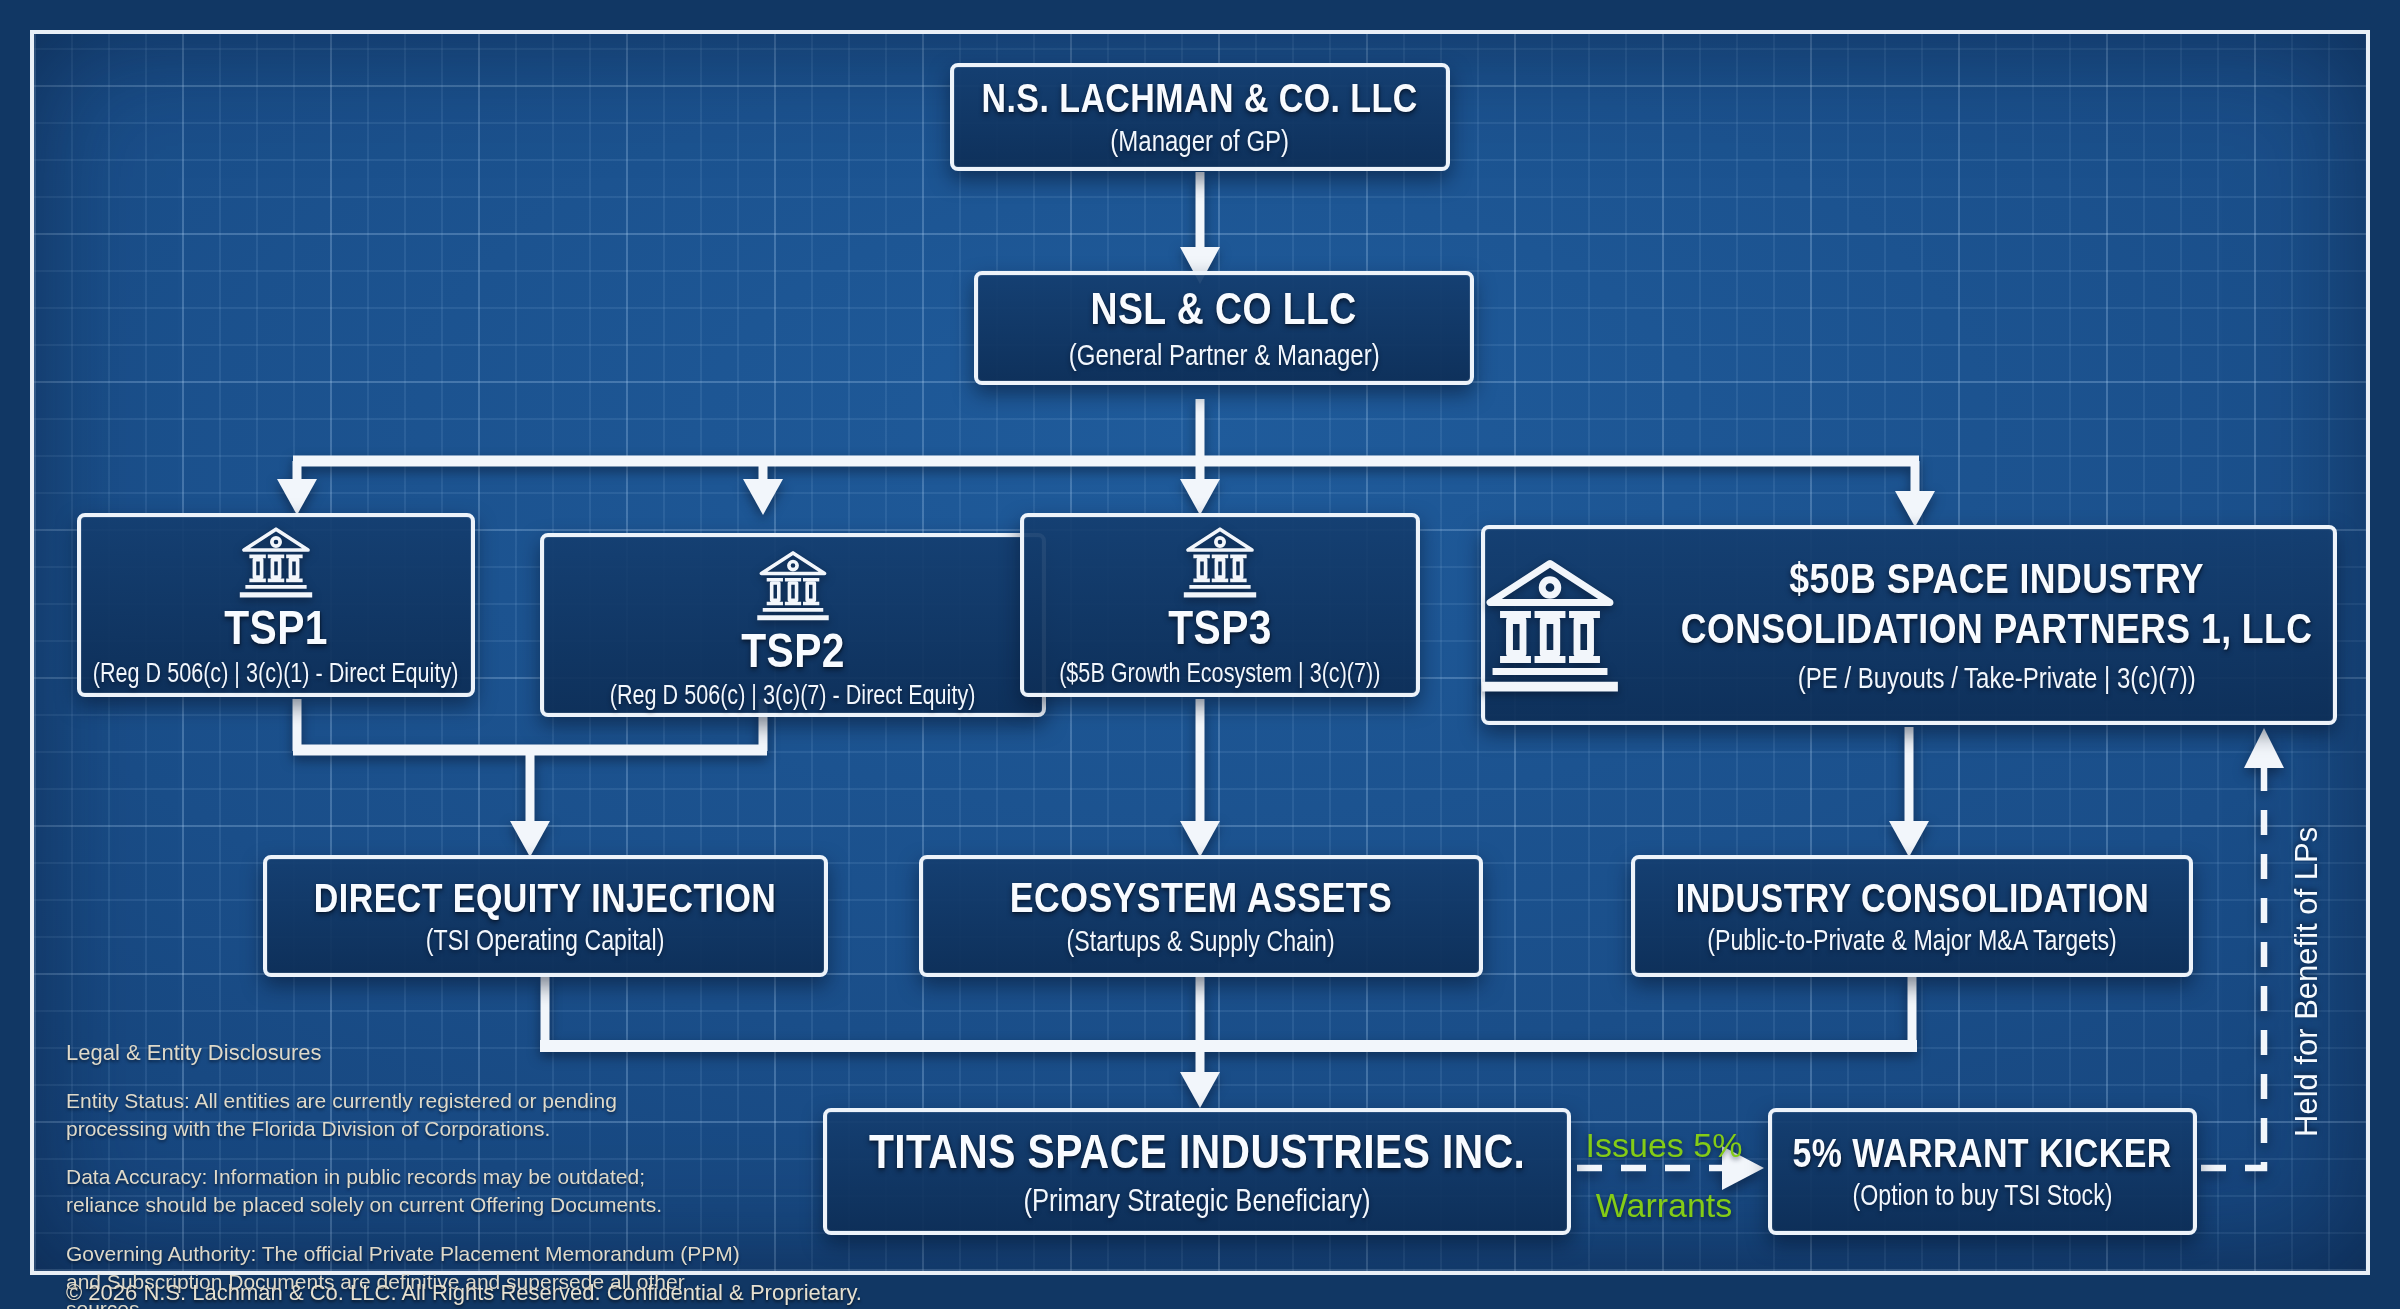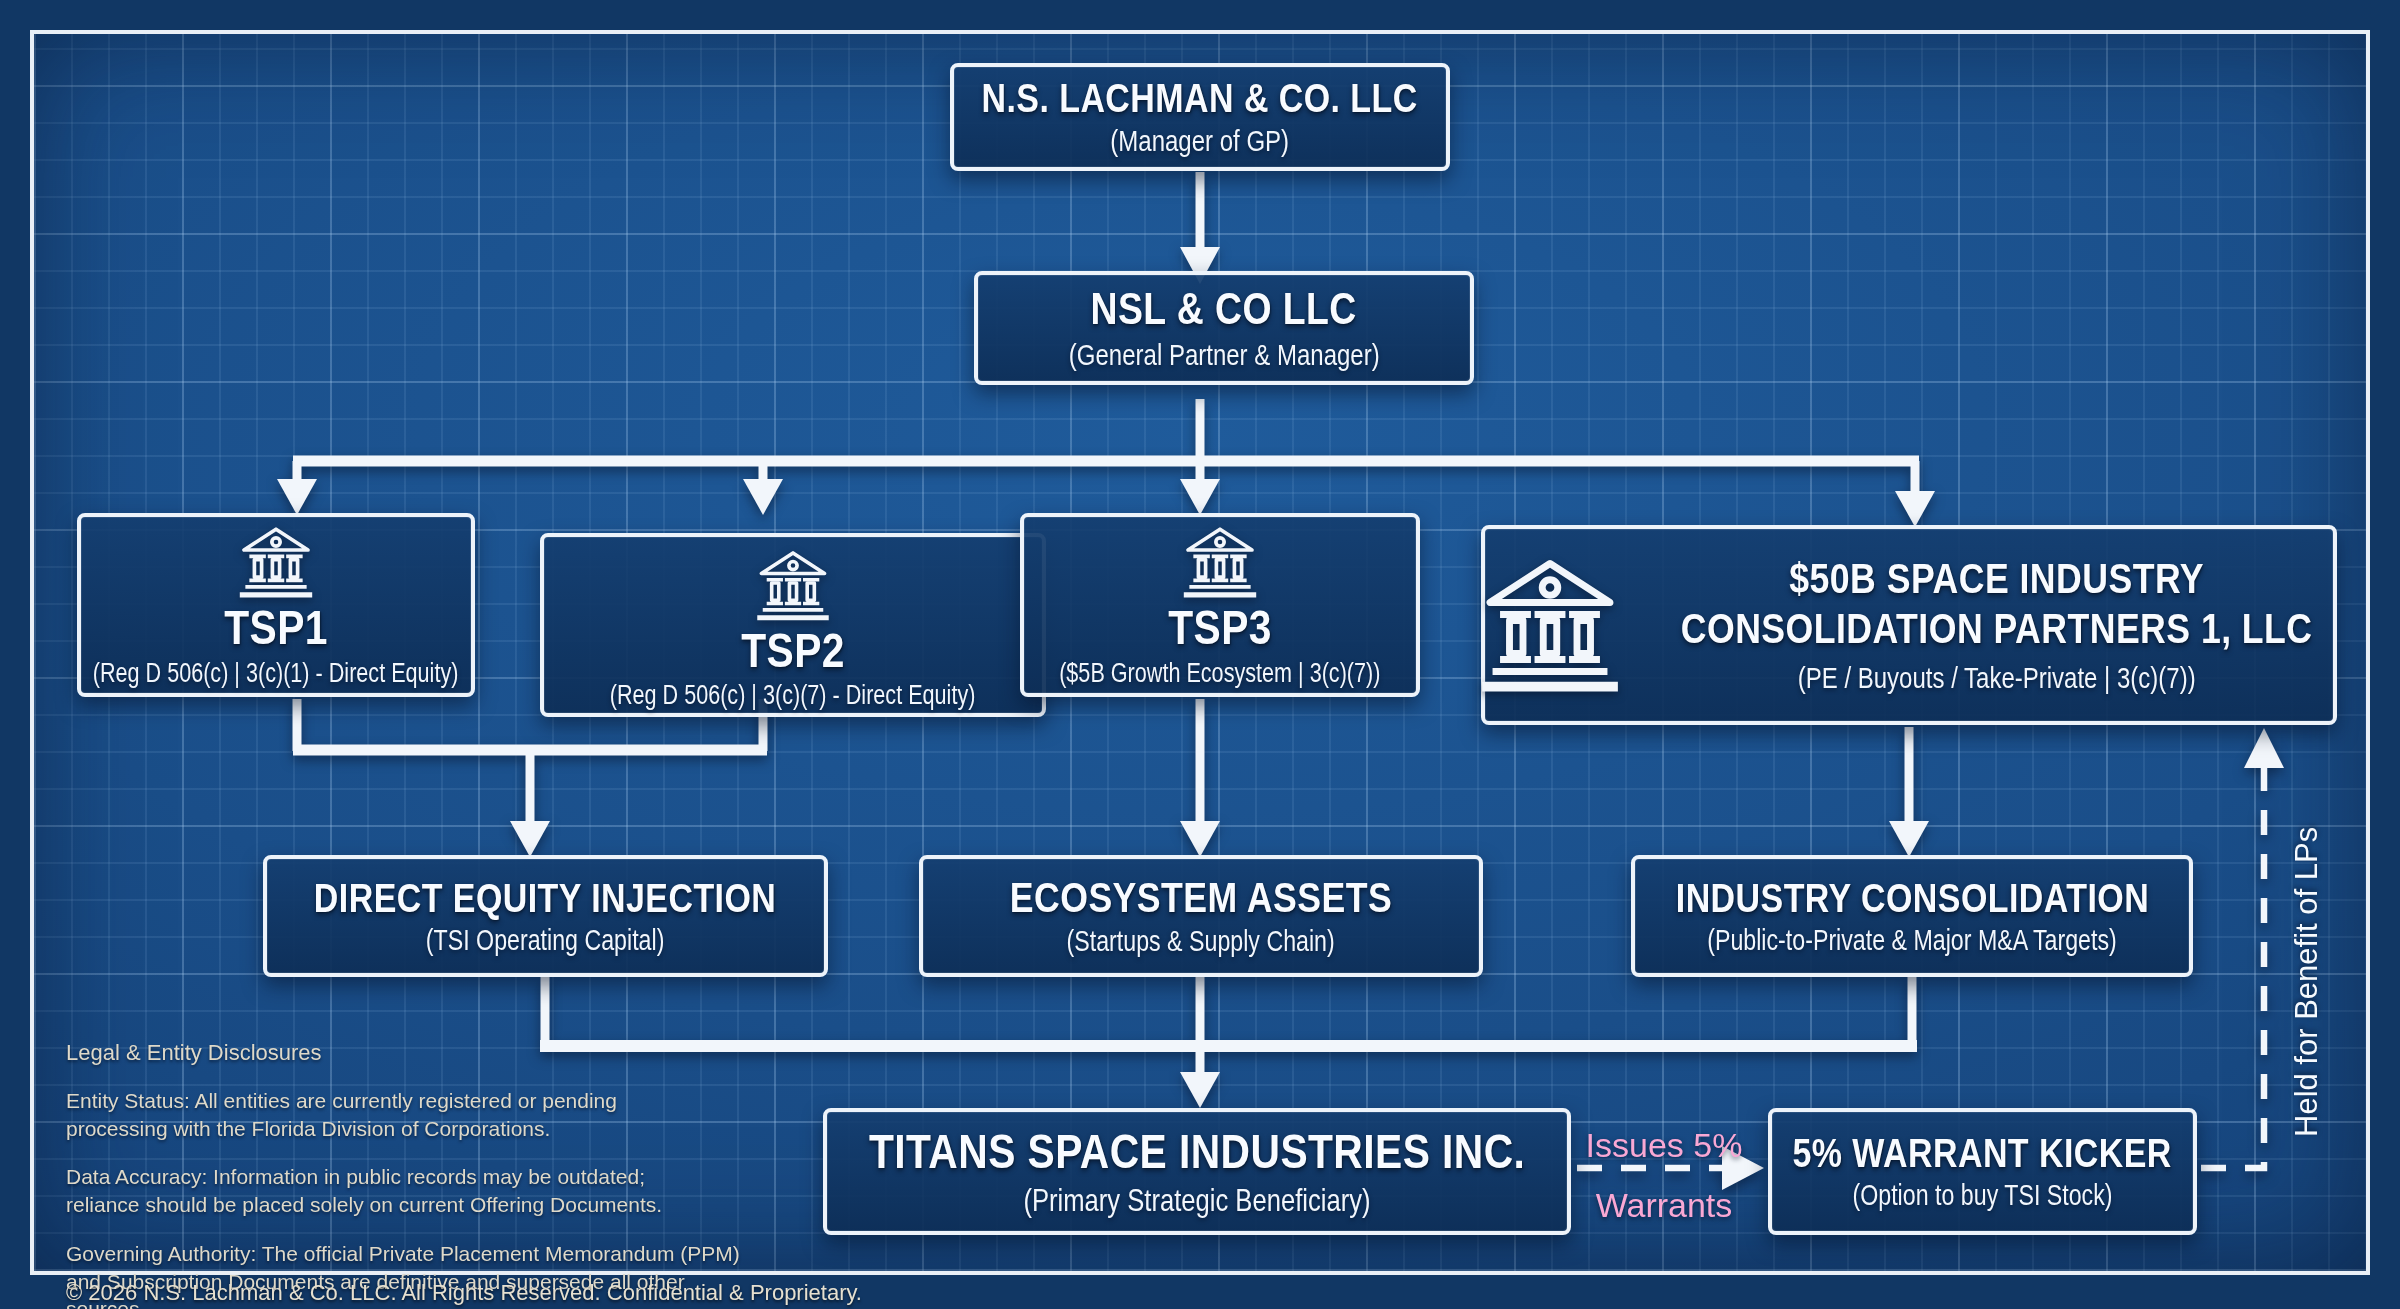--- a/index.html
+++ b/index.html
@@ -36,21 +36,21 @@
     transform:scaleX(.85); transform-origin:center;
     text-shadow:0 3px 6px rgba(3,15,35,.65), 1px 1px 2px rgba(0,0,0,.4);
     letter-spacing:.5px; line-height:1.2;
   }
   .s{
     white-space:pre; display:inline-block; transform:scaleX(.8); transform-origin:center;
     text-shadow:0 2px 5px rgba(3,15,35,.6); color:#f2f7fd; line-height:1.25;
   }
   .bank{color:#f2f6fb; filter: drop-shadow(0 3px 4px rgba(3,15,35,.55));}
   .edge-label{
-    position:absolute; text-align:center; font-size:34px; color:#f9a8d4;
+    position:absolute; text-align:center; font-size:34px; color:#84cc16;
     text-shadow:0 2px 5px rgba(3,15,35,.65); white-space:nowrap;
   }
   .held{
     position:absolute; left:2282px; top:772px; width:50px; height:420px;
     display:flex; align-items:center; justify-content:center;
     writing-mode:vertical-rl; transform:rotate(180deg);
     font-size:31px; color:#f6fafe; text-shadow:2px 0 5px rgba(3,15,35,.65); white-space:nowrap;
   }
   .disclosures{
     position:absolute; left:66px; top:1038px; width:700px;

